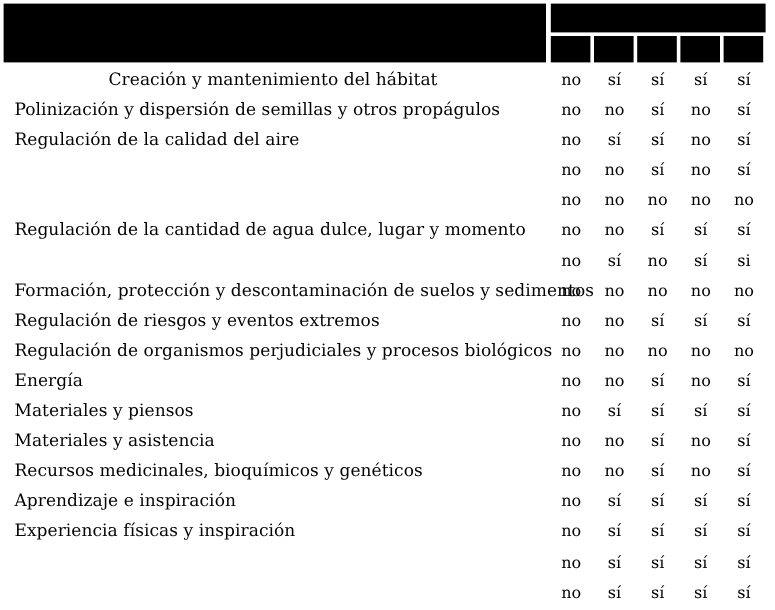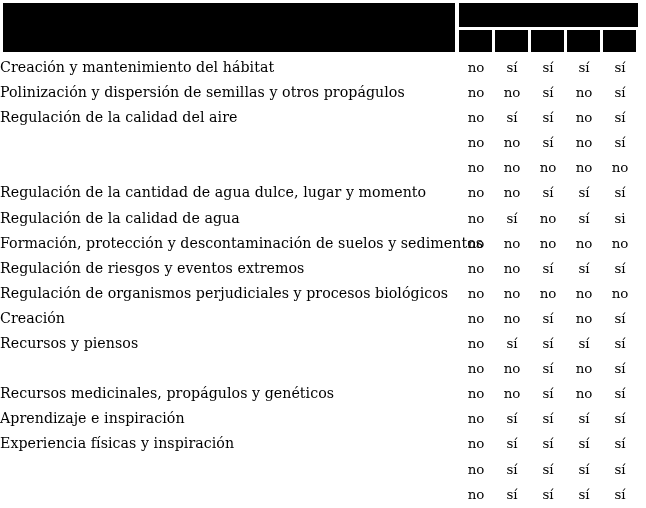--- a/index.html
+++ b/index.html
@@ -68,25 +68,26 @@
 
   .row-label {
     position: absolute;
     left: 0;
     top: 0;
     width: 455px;
     height: 25.1px;
     line-height: 25.1px;
     font-size: 14.2px;
     text-align: left;
-    padding-left: 0;
+    padding-left: 12px;
     box-sizing: border-box;
     letter-spacing: 0.05px;
   }
   .row.centered .row-label {
+    text-align: center;
     padding-left: 0;
     padding-right: 0;
   }
 
   .cell {
     position: absolute;
     top: 0;
     width: 36px;
     height: 25.1px;
     line-height: 25.1px;
@@ -155,21 +156,20 @@
       </div>
       <div class="row">
         <div class="row-label">Regulación de la cantidad de agua dulce, lugar y momento</div>
         <div class="cell c0">no</div>
         <div class="cell c1">no</div>
         <div class="cell c2">sí</div>
         <div class="cell c3">sí</div>
         <div class="cell c4">sí</div>
       </div>
       <div class="row">
-        <div class="row-label">Regulación de la calidad de agua</div>
         <div class="cell c0">no</div>
         <div class="cell c1">sí</div>
         <div class="cell c2">no</div>
         <div class="cell c3">sí</div>
         <div class="cell c4">si</div>
       </div>
       <div class="row">
         <div class="row-label">Formación, protección y descontaminación de suelos y sedimentos</div>
         <div class="cell c0">no</div>
         <div class="cell c1">no</div>
@@ -187,44 +187,45 @@
       </div>
       <div class="row">
         <div class="row-label">Regulación de organismos perjudiciales y procesos biológicos</div>
         <div class="cell c0">no</div>
         <div class="cell c1">no</div>
         <div class="cell c2">no</div>
         <div class="cell c3">no</div>
         <div class="cell c4">no</div>
       </div>
       <div class="row">
-        <div class="row-label">Creación</div>
-        <div class="cell c0">no</div>
-        <div class="cell c1">no</div>
-        <div class="cell c2">sí</div>
-        <div class="cell c3">no</div>
-        <div class="cell c4">sí</div>
-      </div>
-      <div class="row">
-        <div class="row-label">Recursos y piensos</div>
-        <div class="cell c0">no</div>
-        <div class="cell c1">sí</div>
-        <div class="cell c2">sí</div>
-        <div class="cell c3">sí</div>
-        <div class="cell c4">sí</div>
-      </div>
-      <div class="row">
-        <div class="cell c0">no</div>
-        <div class="cell c1">no</div>
-        <div class="cell c2">sí</div>
-        <div class="cell c3">no</div>
-        <div class="cell c4">sí</div>
-      </div>
-      <div class="row">
-        <div class="row-label">Recursos medicinales, propágulos y genéticos</div>
+        <div class="row-label">Energía</div>
+        <div class="cell c0">no</div>
+        <div class="cell c1">no</div>
+        <div class="cell c2">sí</div>
+        <div class="cell c3">no</div>
+        <div class="cell c4">sí</div>
+      </div>
+      <div class="row">
+        <div class="row-label">Materiales y piensos</div>
+        <div class="cell c0">no</div>
+        <div class="cell c1">sí</div>
+        <div class="cell c2">sí</div>
+        <div class="cell c3">sí</div>
+        <div class="cell c4">sí</div>
+      </div>
+      <div class="row">
+        <div class="row-label">Materiales y asistencia</div>
+        <div class="cell c0">no</div>
+        <div class="cell c1">no</div>
+        <div class="cell c2">sí</div>
+        <div class="cell c3">no</div>
+        <div class="cell c4">sí</div>
+      </div>
+      <div class="row">
+        <div class="row-label">Recursos medicinales, bioquímicos y genéticos</div>
         <div class="cell c0">no</div>
         <div class="cell c1">no</div>
         <div class="cell c2">sí</div>
         <div class="cell c3">no</div>
         <div class="cell c4">sí</div>
       </div>
       <div class="row">
         <div class="row-label">Aprendizaje e inspiración</div>
         <div class="cell c0">no</div>
         <div class="cell c1">sí</div>

